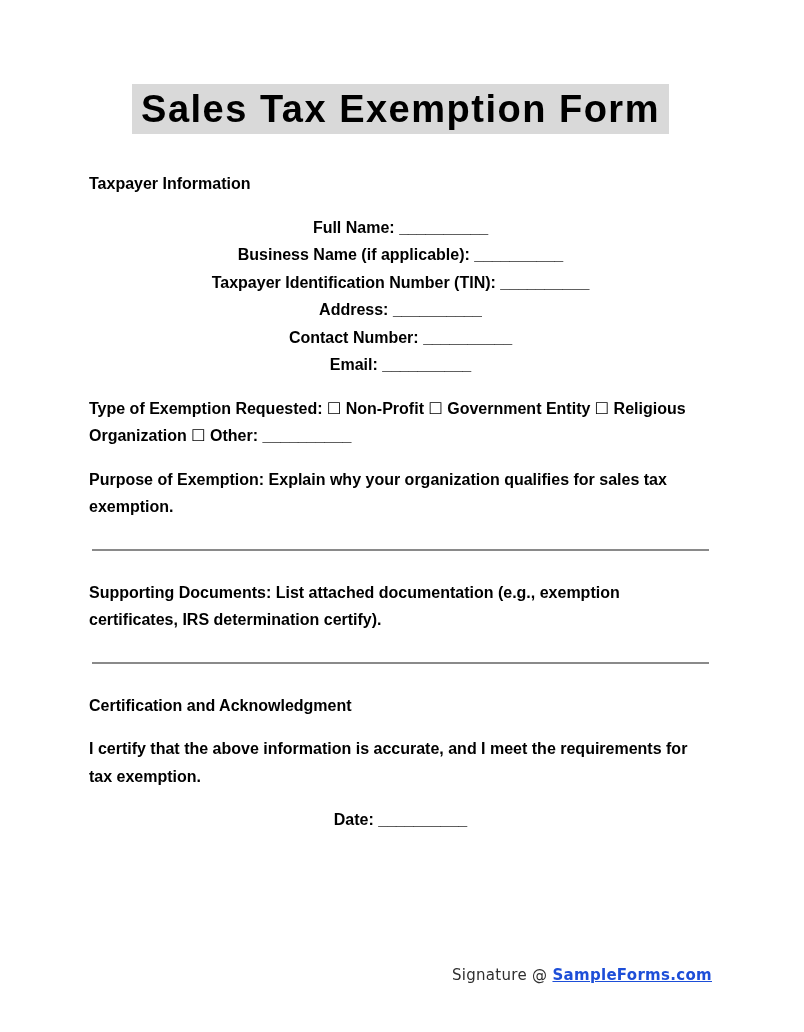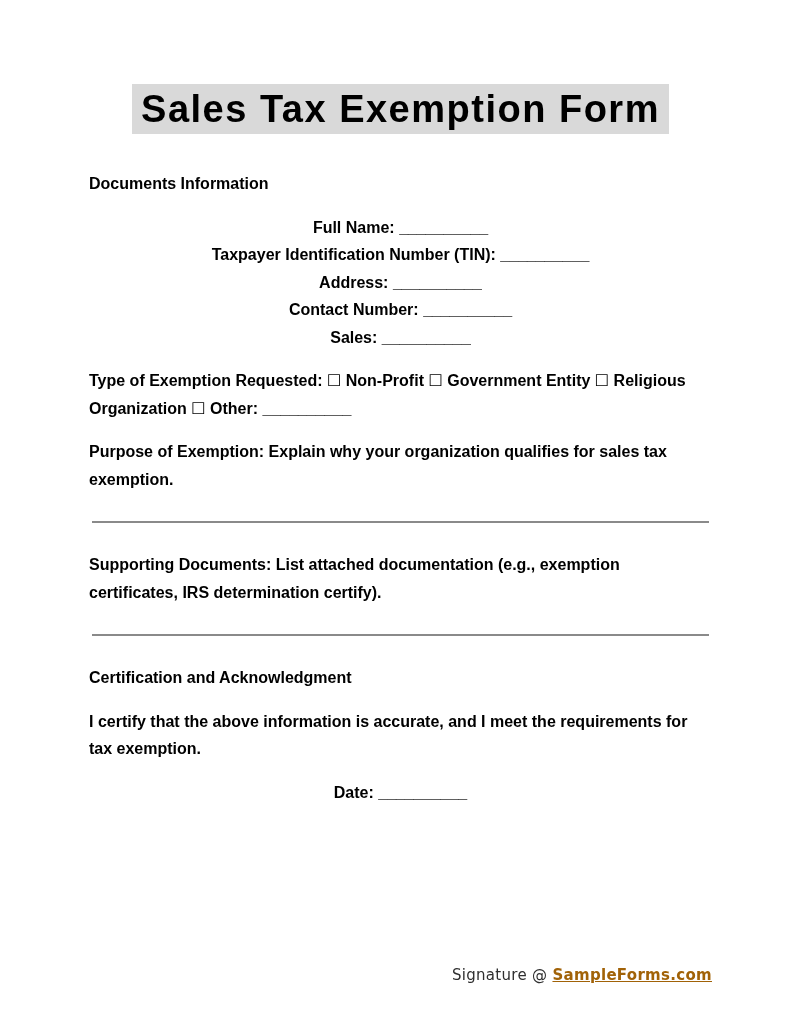--- a/index.html
+++ b/index.html
@@ -62,56 +62,60 @@
     top: 963px;
     right: 92px;
     font-family: "DejaVu Sans", "Liberation Sans", sans-serif;
     font-size: 15px;
     font-weight: normal;
     line-height: 24px;
     letter-spacing: 0.3px;
     color: #2f2f2f;
   }
   .footer-link {
-    color: #a16207;
+    color: #1d4ed8;
     font-weight: bold;
     text-decoration: underline;
     cursor: pointer;
   }
 </style>
 </head>
 <body>
 
 <div class="page">
 
   <div class="title-row">
     <h1 class="doc-title">Sales Tax Exemption Form</h1>
   </div>
 
-  <p class="para">Documents Information</p>
+  <p class="para">Taxpayer Information</p>
 
   <p class="para">
     <span class="line">
       <span>Full Name:</span>
+      <span class="blank">__________</span>
+    </span>
+    <span class="line">
+      <span>Business Name (if applicable):</span>
       <span class="blank">__________</span>
     </span>
     <span class="line">
       <span>Taxpayer Identification Number (TIN):</span>
       <span class="blank">__________</span>
     </span>
     <span class="line">
       <span>Address:</span>
       <span class="blank">__________</span>
     </span>
     <span class="line">
       <span>Contact Number:</span>
       <span class="blank">__________</span>
     </span>
     <span class="line">
-      <span>Sales:</span>
+      <span>Email:</span>
       <span class="blank">__________</span>
     </span>
   </p>
 
 
   <p class="para">
     <span>Type of Exemption Requested:</span>
     <span>
       <span class="cb">☐</span>
       <span>Non-Profit</span>

